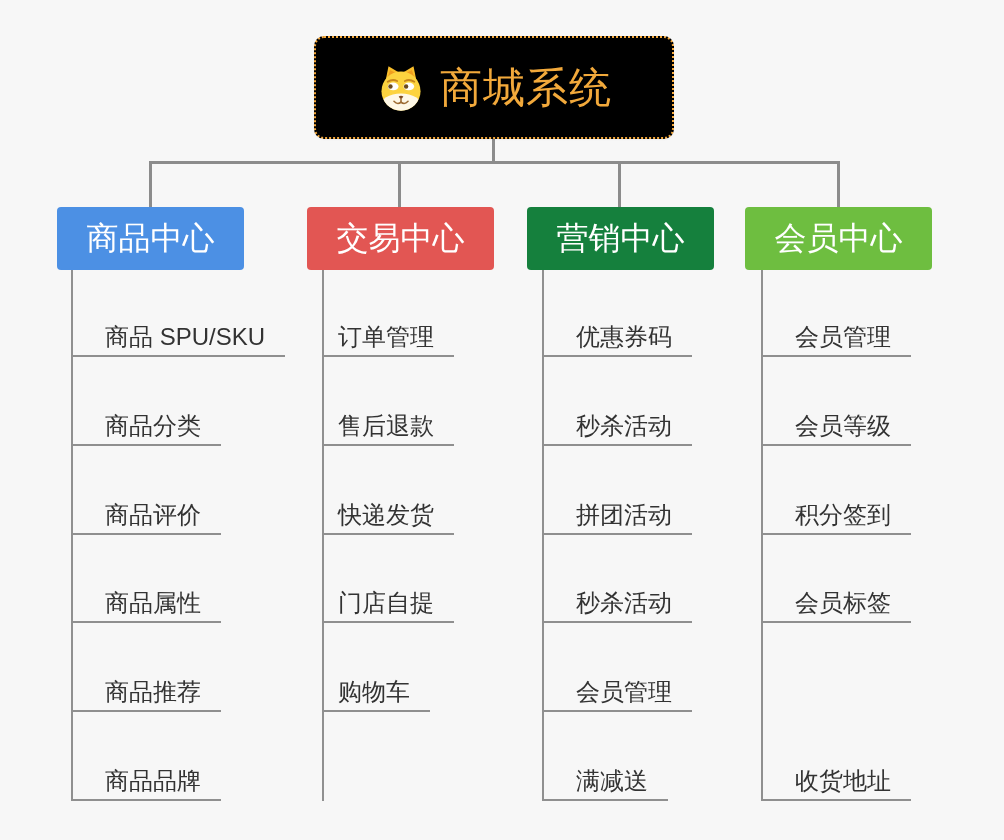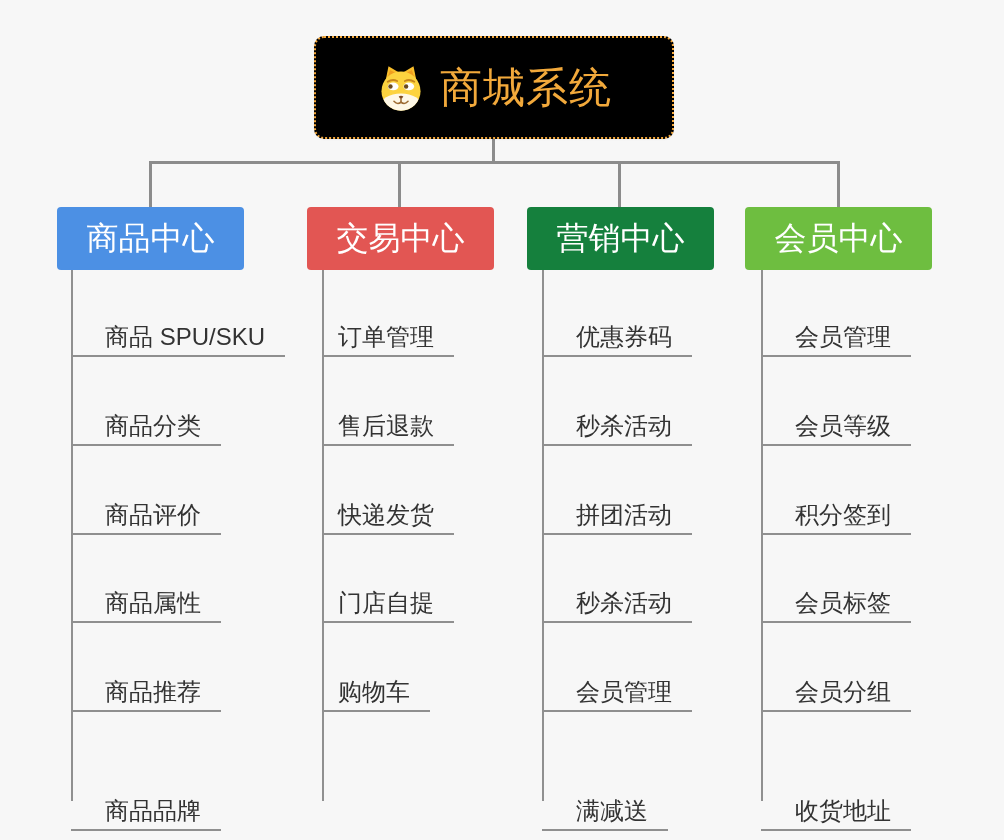--- a/index.html
+++ b/index.html
@@ -89,21 +89,21 @@
   }
   .c1 { left: 71px; }
   .c2 { left: 322px; padding-left: 16px; }
   .c3 { left: 542px; }
   .c4 { left: 761px; }
   .r1 { top: 321px; }
   .r2 { top: 410px; }
   .r3 { top: 499px; }
   .r4 { top: 587px; }
   .r5 { top: 676px; }
-  .r6 { top: 795px; }
+  .r6 { top: 765px; }
 </style>
 </head>
 <body>
 
 <div id="canvas">
 
   <div class="line root-stub"></div>
   <div class="line bus"></div>
   <div class="line drop drop-1"></div>
   <div class="line drop drop-2"></div>
@@ -170,16 +170,15 @@
   <div class="leaf c3 r2">秒杀活动</div>
   <div class="leaf c3 r3">拼团活动</div>
   <div class="leaf c3 r4">秒杀活动</div>
   <div class="leaf c3 r5">会员管理</div>
   <div class="leaf c3 r6">满减送</div>
 
   <div class="leaf c4 r1">会员管理</div>
   <div class="leaf c4 r2">会员等级</div>
   <div class="leaf c4 r3">积分签到</div>
   <div class="leaf c4 r4">会员标签</div>
-  <div class="leaf c4 r5">会员分组</div>
   <div class="leaf c4 r6">收货地址</div>
 
 </div>
 
 </body></html>

